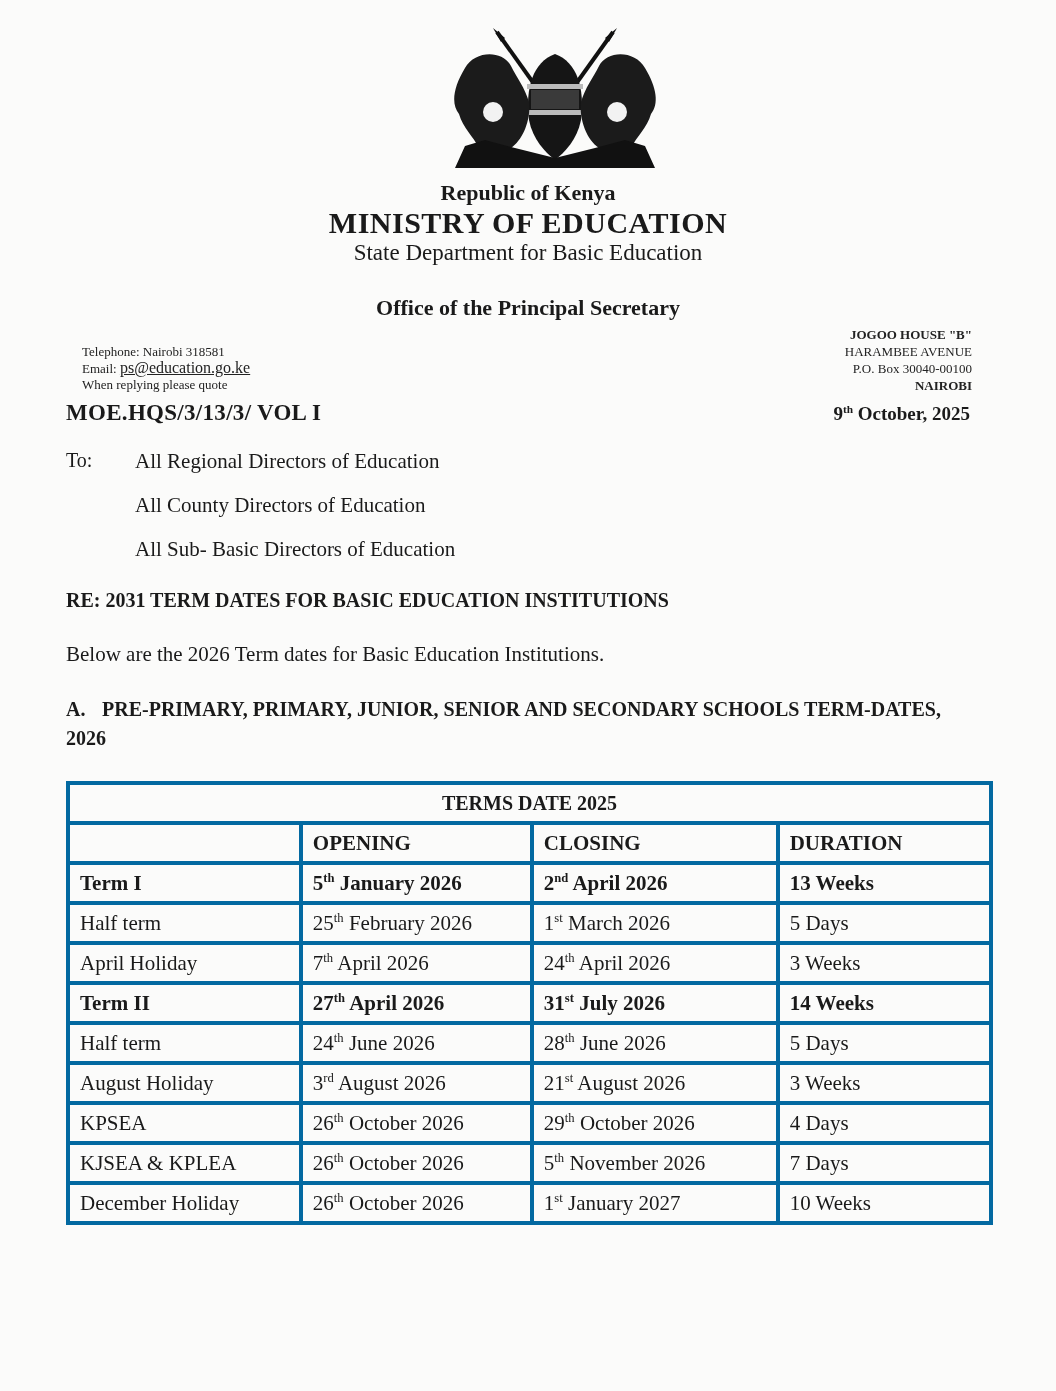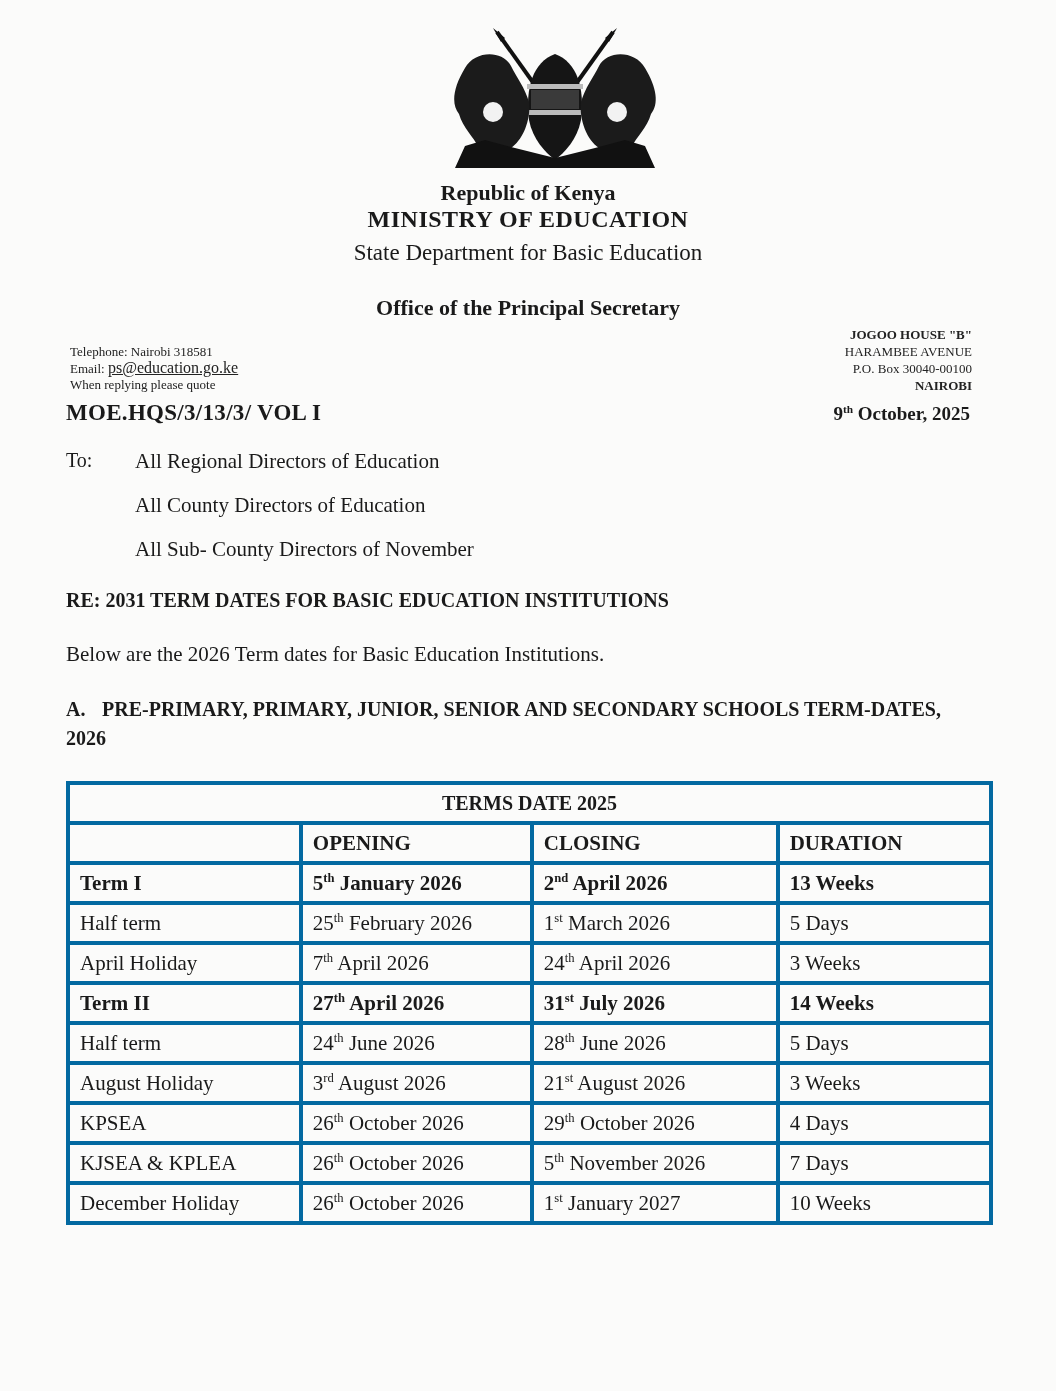--- a/index.html
+++ b/index.html
@@ -3,25 +3,25 @@
   <meta charset="utf-8">
   <style>
     * { box-sizing: border-box; margin: 0; padding: 0; }
     html, body { width: 1056px; height: 1391px; background: #fbfbfa; overflow: hidden; }
     body { position: relative; font-family: "Liberation Serif", "DejaVu Serif", serif; color: #1a1a1a; }
 
     .crest { position: absolute; left: 445px; top: 28px; width: 220px; height: 145px; }
 
     .hdr { position: absolute; left: 0; width: 1056px; text-align: center; }
     .hdr-republic { top: 180px; font-size: 22px; font-weight: bold; }
-    .hdr-ministry { top: 206px; font-size: 24px; font-weight: bold; letter-spacing: 0.5px; }
+    .hdr-ministry { top: 206px; font-size: 30px; font-weight: bold; letter-spacing: 0.5px; }
     .hdr-dept { top: 240px; font-size: 23px; }
     .hdr-office { top: 295px; font-size: 22px; font-weight: bold; }
 
-    .contact { position: absolute; left: 70px; top: 344px; font-size: 13px; line-height: 16px; color: #222; }
+    .contact { position: absolute; left: 82px; top: 344px; font-size: 13px; line-height: 16px; color: #222; }
     .contact .email-link { text-decoration: underline; font-size: 16px; }
     .ref { position: absolute; left: 66px; top: 400px; font-size: 23px; font-weight: bold; letter-spacing: 0.3px; }
 
     .address { position: absolute; right: 84px; top: 326px; text-align: right; font-size: 13px; line-height: 17px; color: #222; }
     .address .bold { font-weight: bold; }
     .letter-date { position: absolute; right: 86px; top: 403px; font-size: 19px; font-weight: bold; }
     sup { font-size: 0.6em; vertical-align: super; line-height: 0; }
 
     .to-label { position: absolute; left: 66px; top: 449px; font-size: 20px; }
     .to-line { position: absolute; left: 135px; font-size: 21px; }
@@ -88,21 +88,21 @@
   <div class="bold">JOGOO HOUSE "B"</div>
   <div>HARAMBEE AVENUE</div>
   <div>P.O. Box 30040-00100</div>
   <div class="bold">NAIROBI</div>
 </div>
 <div class="letter-date"><span>9</span><sup>th</sup><span> October, 2025</span></div>
 
 <div class="to-label">To:</div>
 <div class="to-line l1">All Regional Directors of Education</div>
 <div class="to-line l2">All County Directors of Education</div>
-<div class="to-line l3">All Sub- County Directors of November</div>
+<div class="to-line l3">All Sub- Basic Directors of Education</div>
 
 <div class="re-line">RE: 2031 TERM DATES FOR BASIC EDUCATION INSTITUTIONS</div>
 <div class="intro">Below are the 2026 Term dates for Basic Education Institutions.</div>
 
 <div class="section-a">
   <span class="letter">A.</span><span class="text">PRE-PRIMARY, PRIMARY, JUNIOR, SENIOR AND SECONDARY SCHOOLS TERM-DATES, 2026</span>
 </div>
 
 <table class="terms">
   <colgroup>

